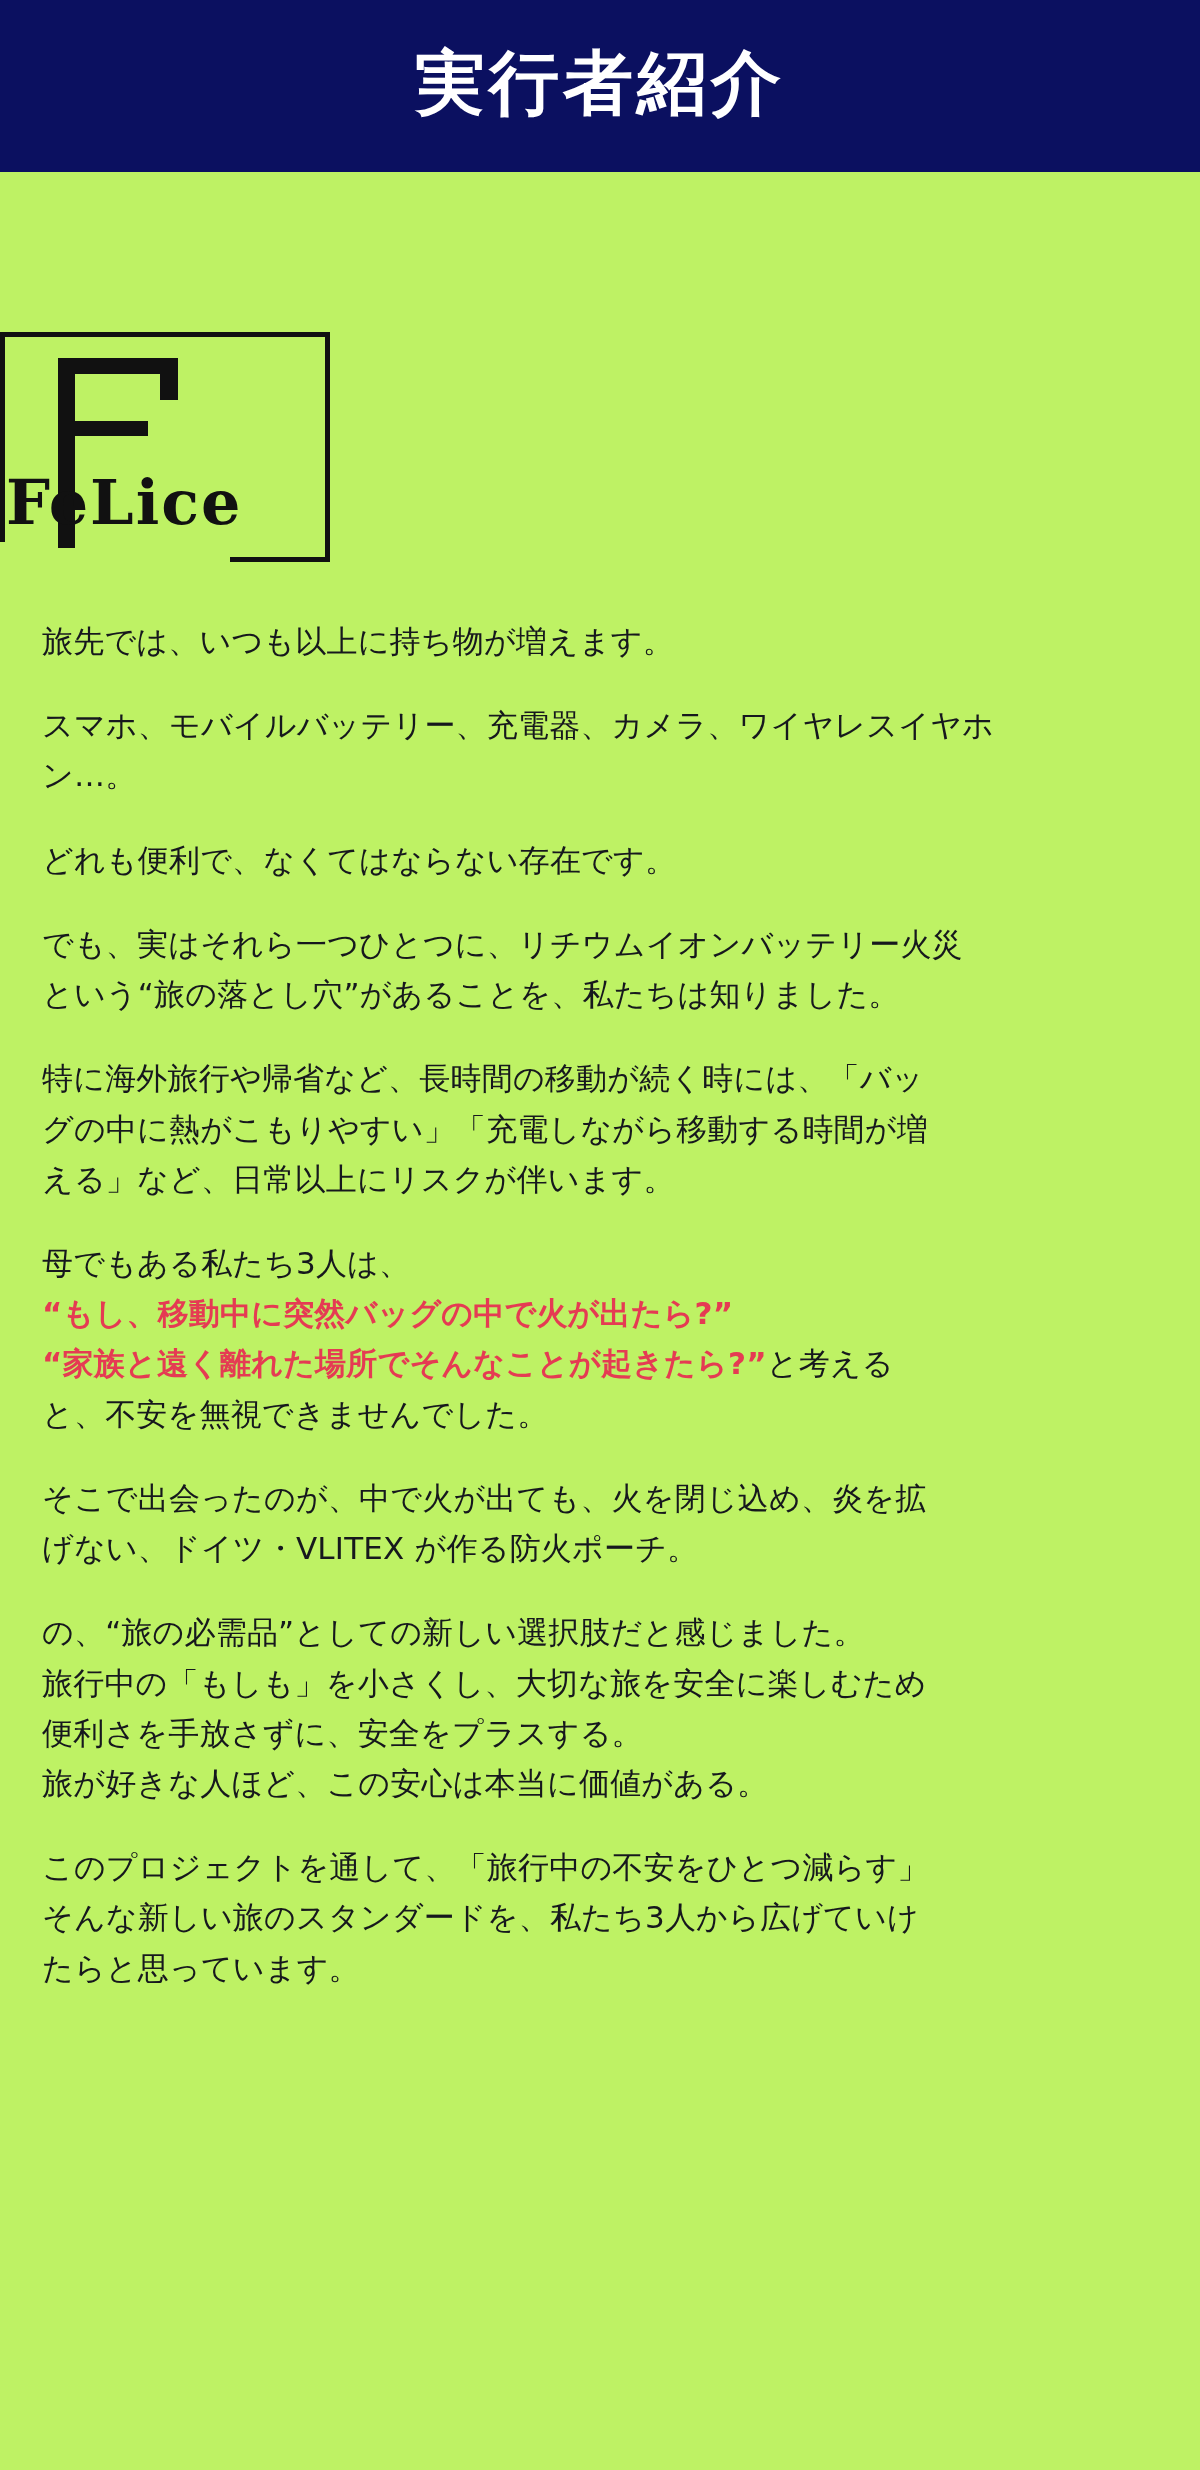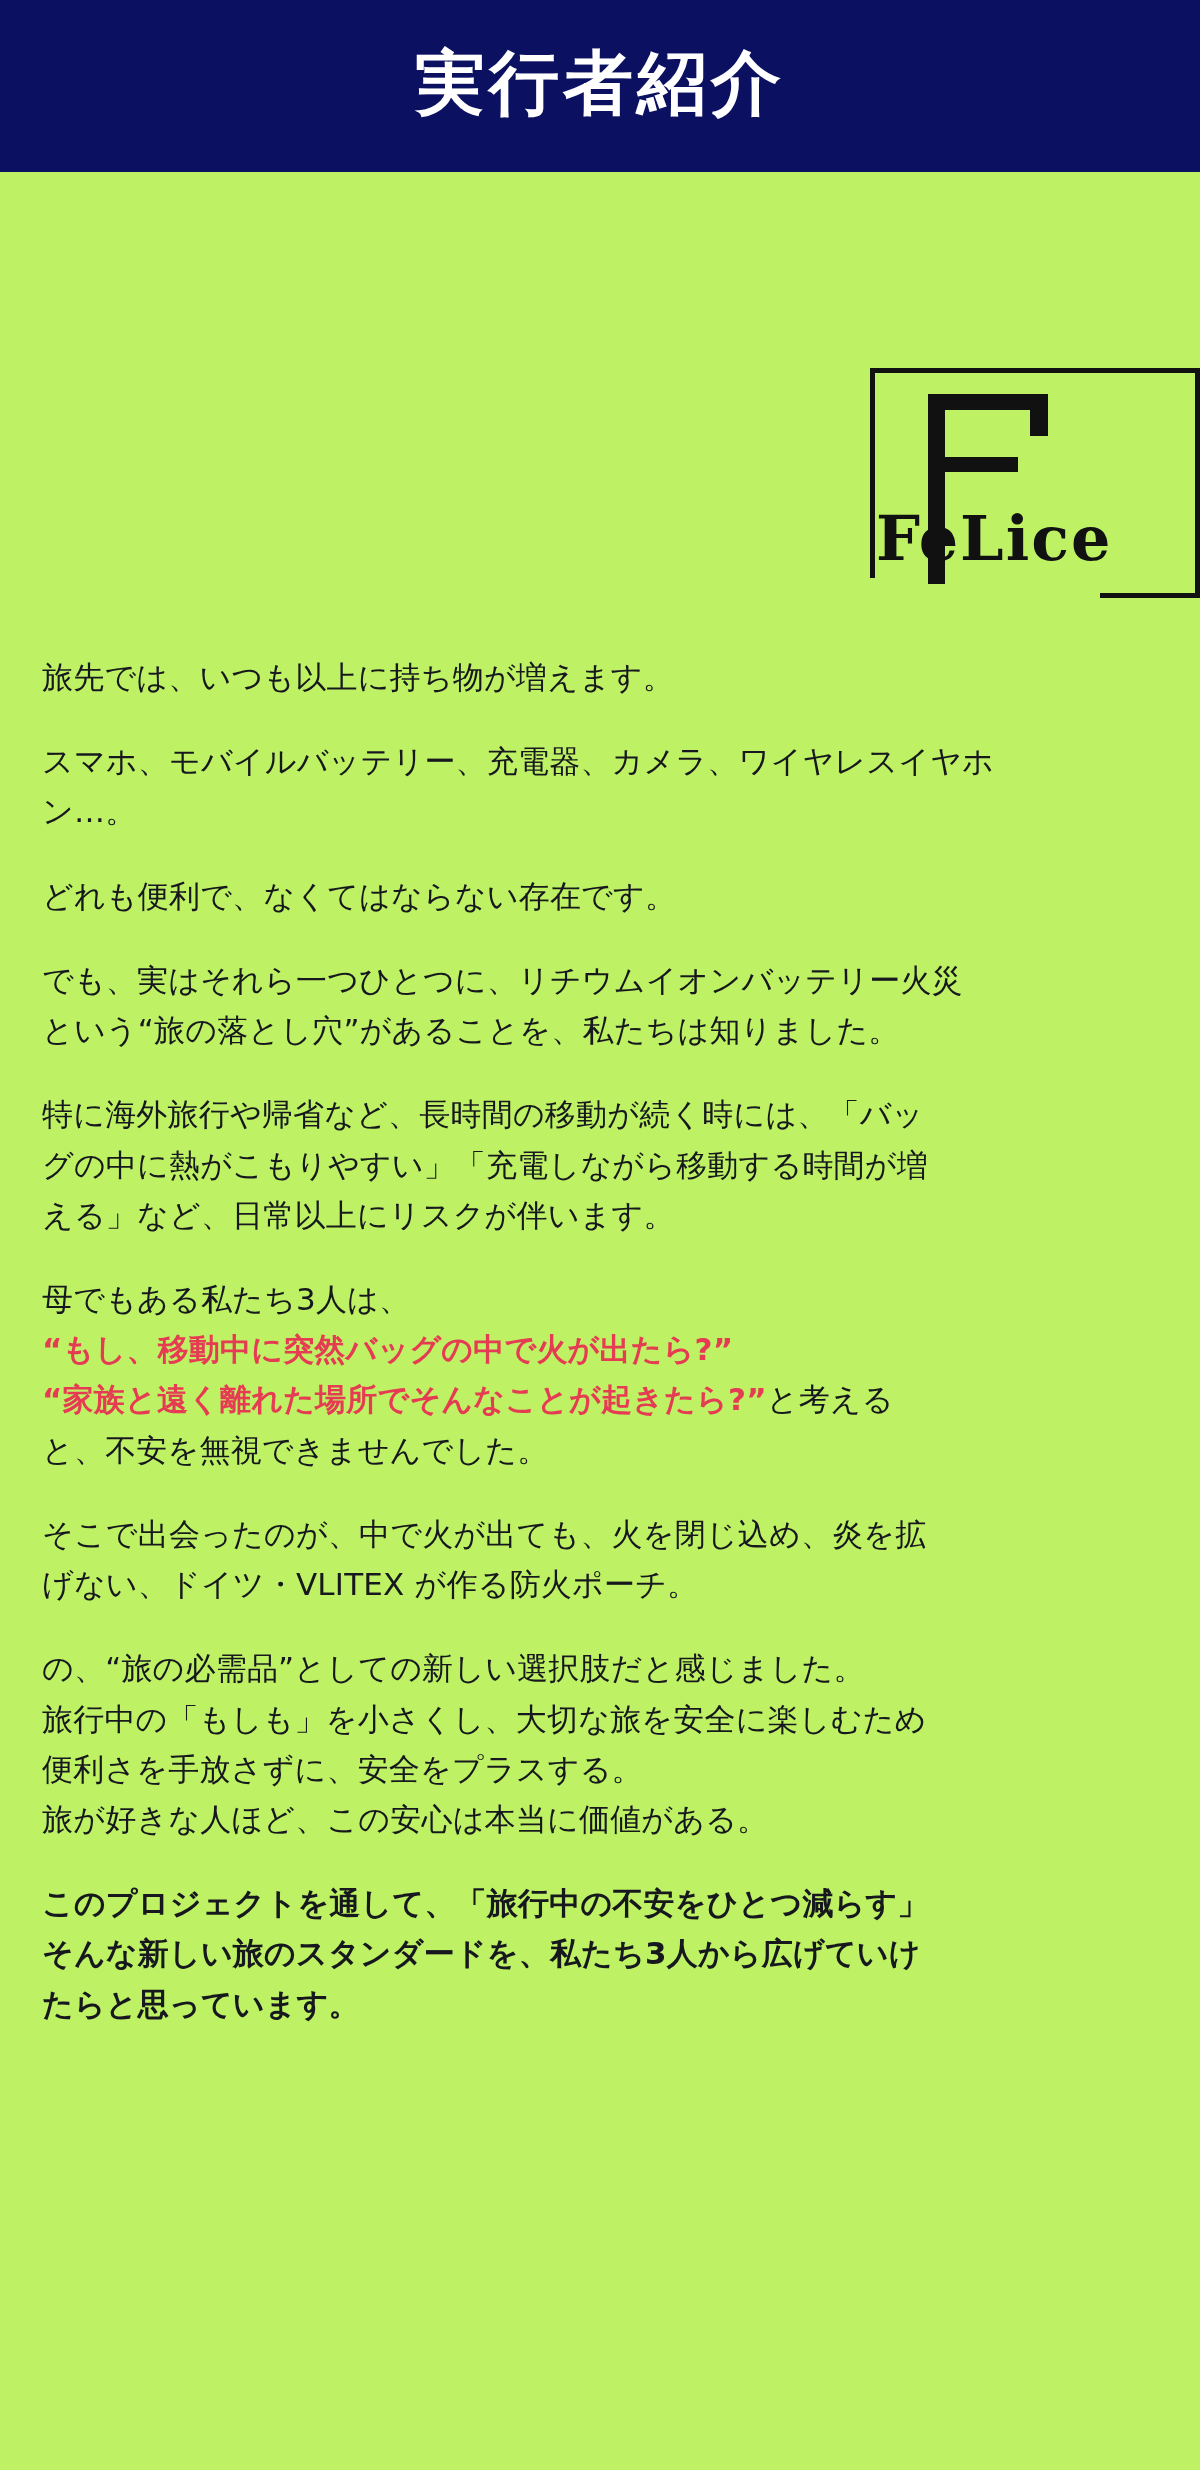--- a/index.html
+++ b/index.html
@@ -38,22 +38,22 @@
     line-height: 1;
     font-family: "DejaVu Sans", "Liberation Sans", sans-serif;
     margin: 0;
     padding: 0 0 6px 0;
   }
 
   
   .logo-wrap {
     width: 100%;
     display: flex;
-    justify-content: flex-end;
-    padding-top: 100px;
+    justify-content: flex-start;
+    padding-top: 64px;
     padding-bottom: 40px;
   }
   .logo {
     position: relative;
     width: 330px;
     height: 340px;
   }
   
   .logo .frame-top {
     position: absolute;
@@ -139,21 +139,21 @@
   }
   .para {
     font-size: 31px;
     line-height: 1.62;
     color: #16181d;
     margin: 0 0 34px 0;
     letter-spacing: 0.2px;
     font-family: "DejaVu Sans", "Liberation Sans", sans-serif;
     font-weight: 500;
   }
-  .para:last-child { margin-bottom: 0; font-weight: bold; }
+  .para:last-child { margin-bottom: 0; }
   .para .accent {
     color: #e53b53;
     font-weight: bold;
     display: inline;
   }
   .para .accent-line {
     color: #e53b53;
     font-weight: bold;
   }
   .nowrap-block { display: block; }

